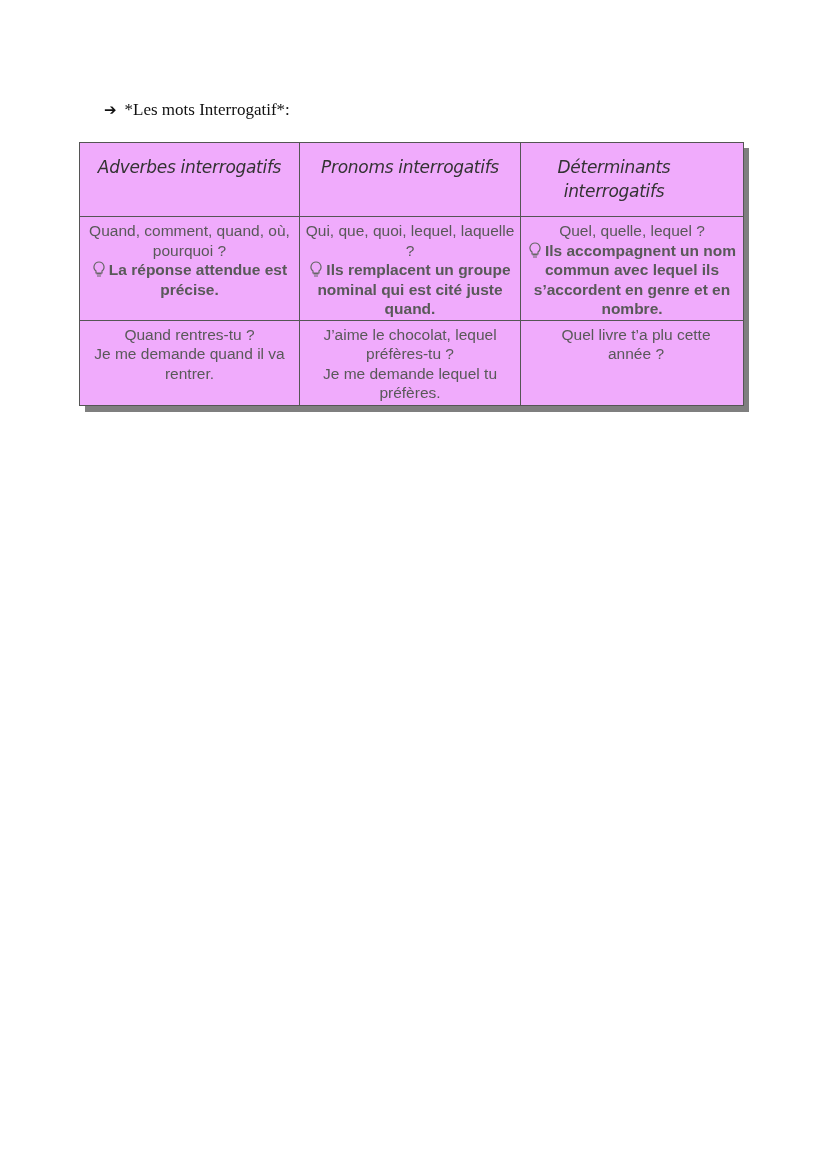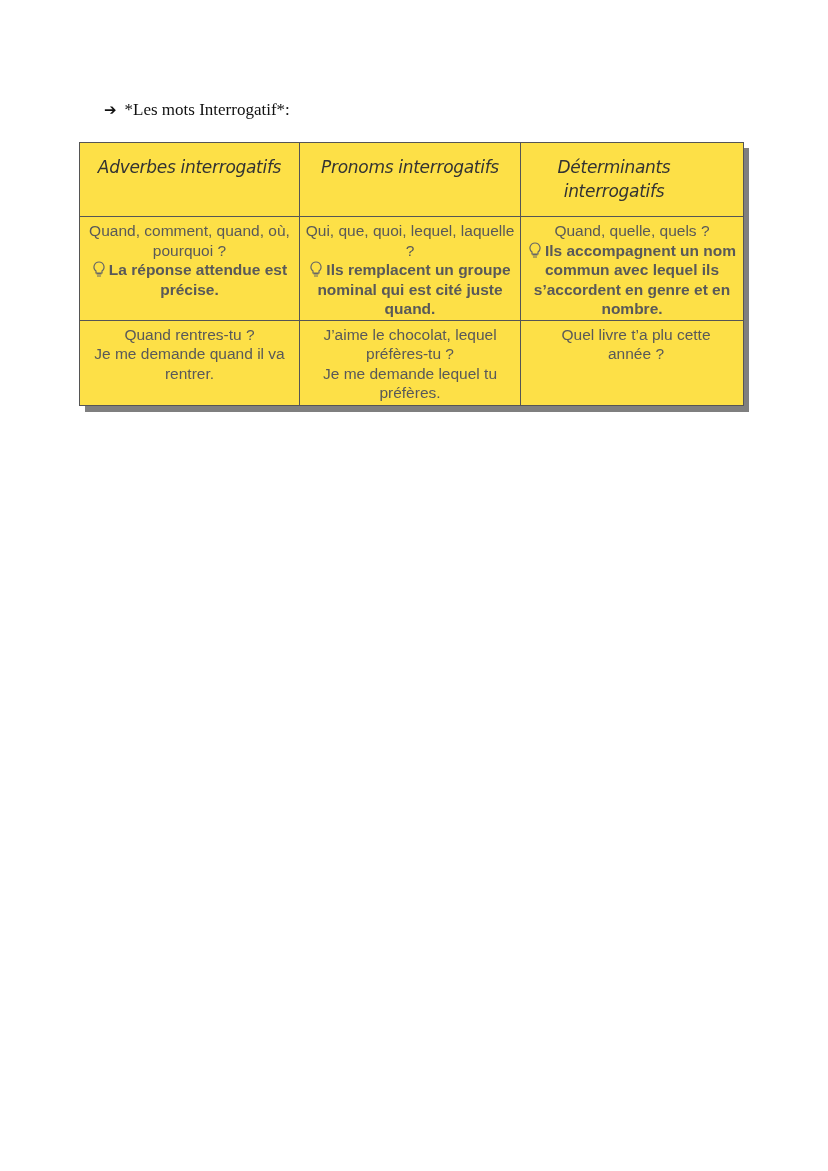--- a/index.html
+++ b/index.html
@@ -7,21 +7,21 @@
   .heading {
     position: absolute; left: 104px; top: 100px;
     font-family: "Liberation Serif", serif; font-size: 17px; color: #111;
     display: flex; align-items: center; gap: 8px;
   }
   .heading .arrow { font-family: "DejaVu Sans", sans-serif; font-size: 15px; font-weight: bold; }
   .table-wrap { position: absolute; left: 79px; top: 142px; width: 664px; height: 264px; }
   .shadow { position: absolute; left: 6px; top: 6px; width: 664px; height: 264px; background: #7f7f7f; }
   table.grid {
     position: absolute; left: 0; top: 0; width: 664px; height: 264px;
-    border-collapse: collapse; background: #fde047; table-layout: fixed;
+    border-collapse: collapse; background: #f0abfc; table-layout: fixed;
   }
   table.grid td, table.grid th {
     border: 1.3px solid #555; text-align: center; padding: 0 4px;
     font-family: "Liberation Sans", sans-serif; font-size: 15.5px; color: #595959;
     line-height: 19.5px;
   }
   table.grid th {
     font-family: "DejaVu Sans", sans-serif; font-weight: normal; font-style: italic;
     font-size: 17px; color: #333; line-height: 24px; vertical-align: top; padding-top: 12px;
     letter-spacing: -0.3px;
@@ -63,21 +63,21 @@
               <path d="M7 1a5 5 0 0 0-3 9v2h6v-2a5 5 0 0 0-3-9z M4.5 13h5 M5 15h4" fill="none" stroke="#666" stroke-width="1.2"></path>
             </svg><span class="bold">La réponse attendue est précise.</span>
       </td>
       <td>
         <span>Qui, que, quoi, lequel, laquelle ?</span><br>
         <svg class="bulb" viewBox="0 0 14 16">
               <path d="M7 1a5 5 0 0 0-3 9v2h6v-2a5 5 0 0 0-3-9z M4.5 13h5 M5 15h4" fill="none" stroke="#666" stroke-width="1.2"></path>
             </svg><span class="bold">Ils remplacent un groupe nominal qui est cité juste quand.</span>
       </td>
       <td>
-        <span>Quand, quelle, quels ?</span><br>
+        <span>Quel, quelle, lequel ?</span><br>
         <svg class="bulb" viewBox="0 0 14 16">
               <path d="M7 1a5 5 0 0 0-3 9v2h6v-2a5 5 0 0 0-3-9z M4.5 13h5 M5 15h4" fill="none" stroke="#666" stroke-width="1.2"></path>
             </svg><span class="bold">Ils accompagnent un nom commun avec lequel ils s’accordent en genre et en nombre.</span>
       </td>
     </tr>
     <tr class="r-ex">
       <td>
         <span class="line">Quand rentres-tu ?</span>
         <span class="line">Je me demande quand il va rentrer.</span>
       </td>

